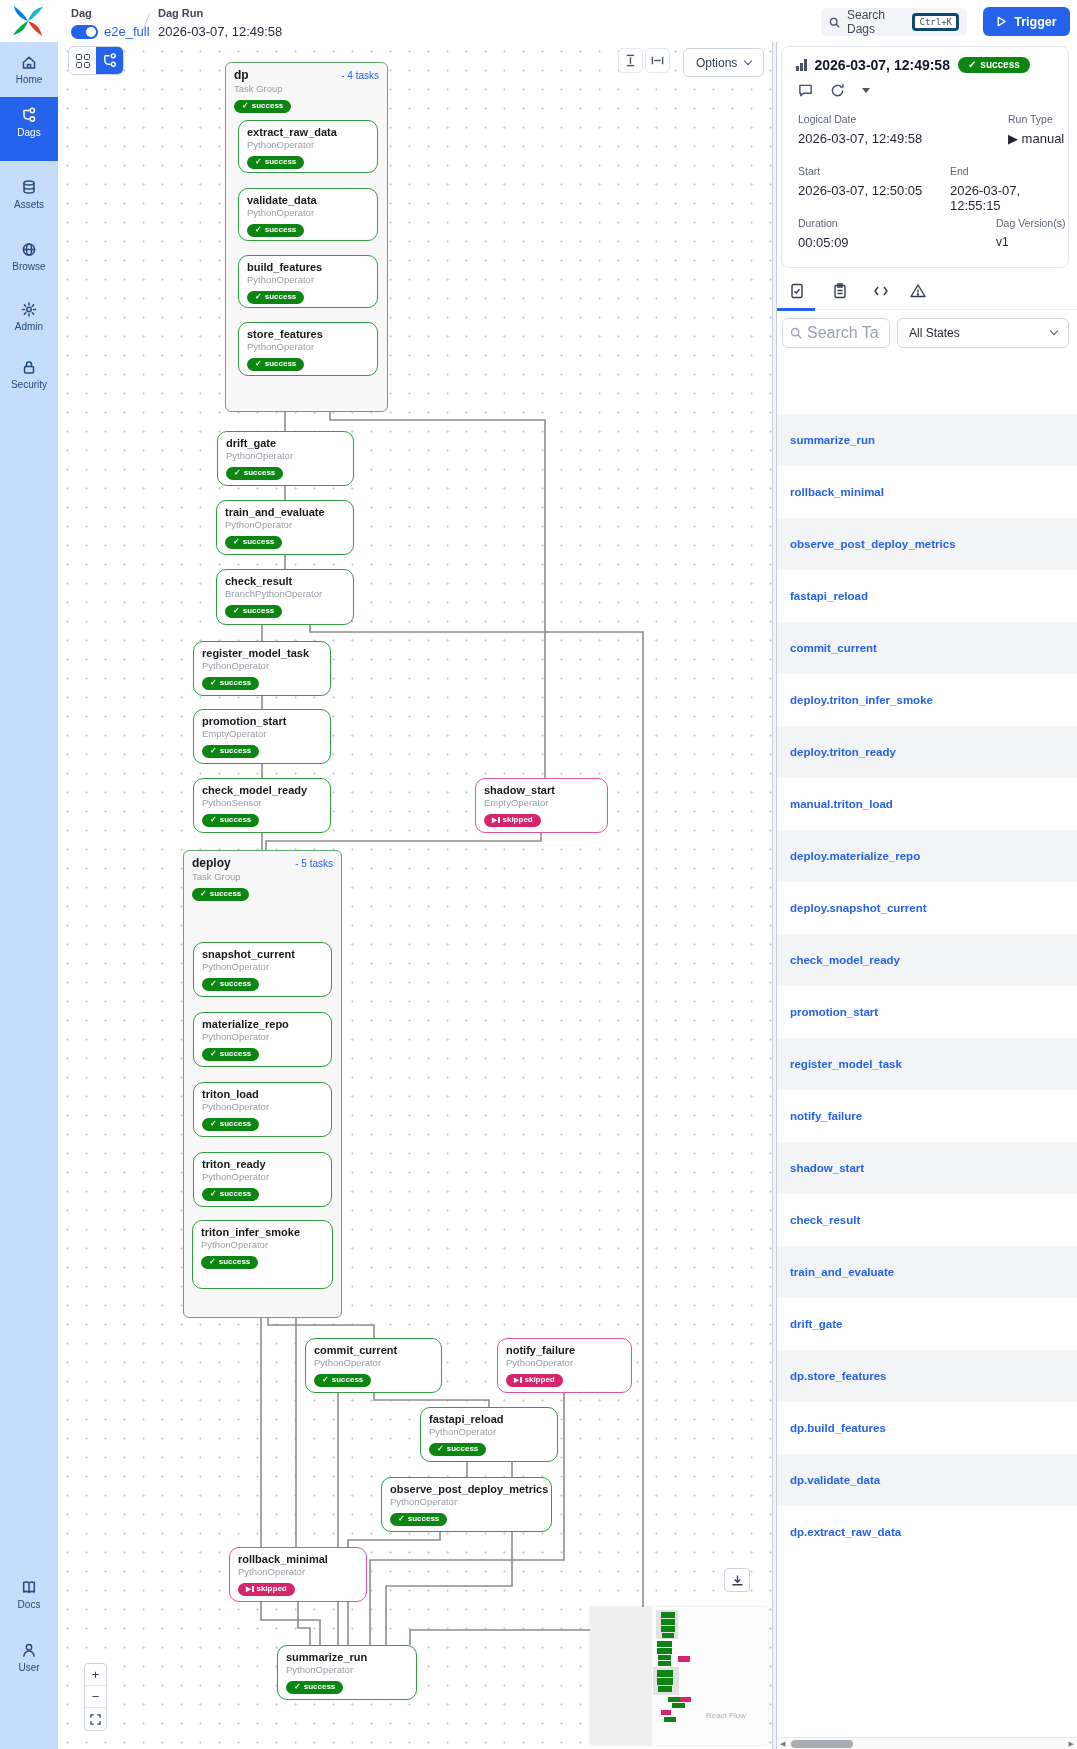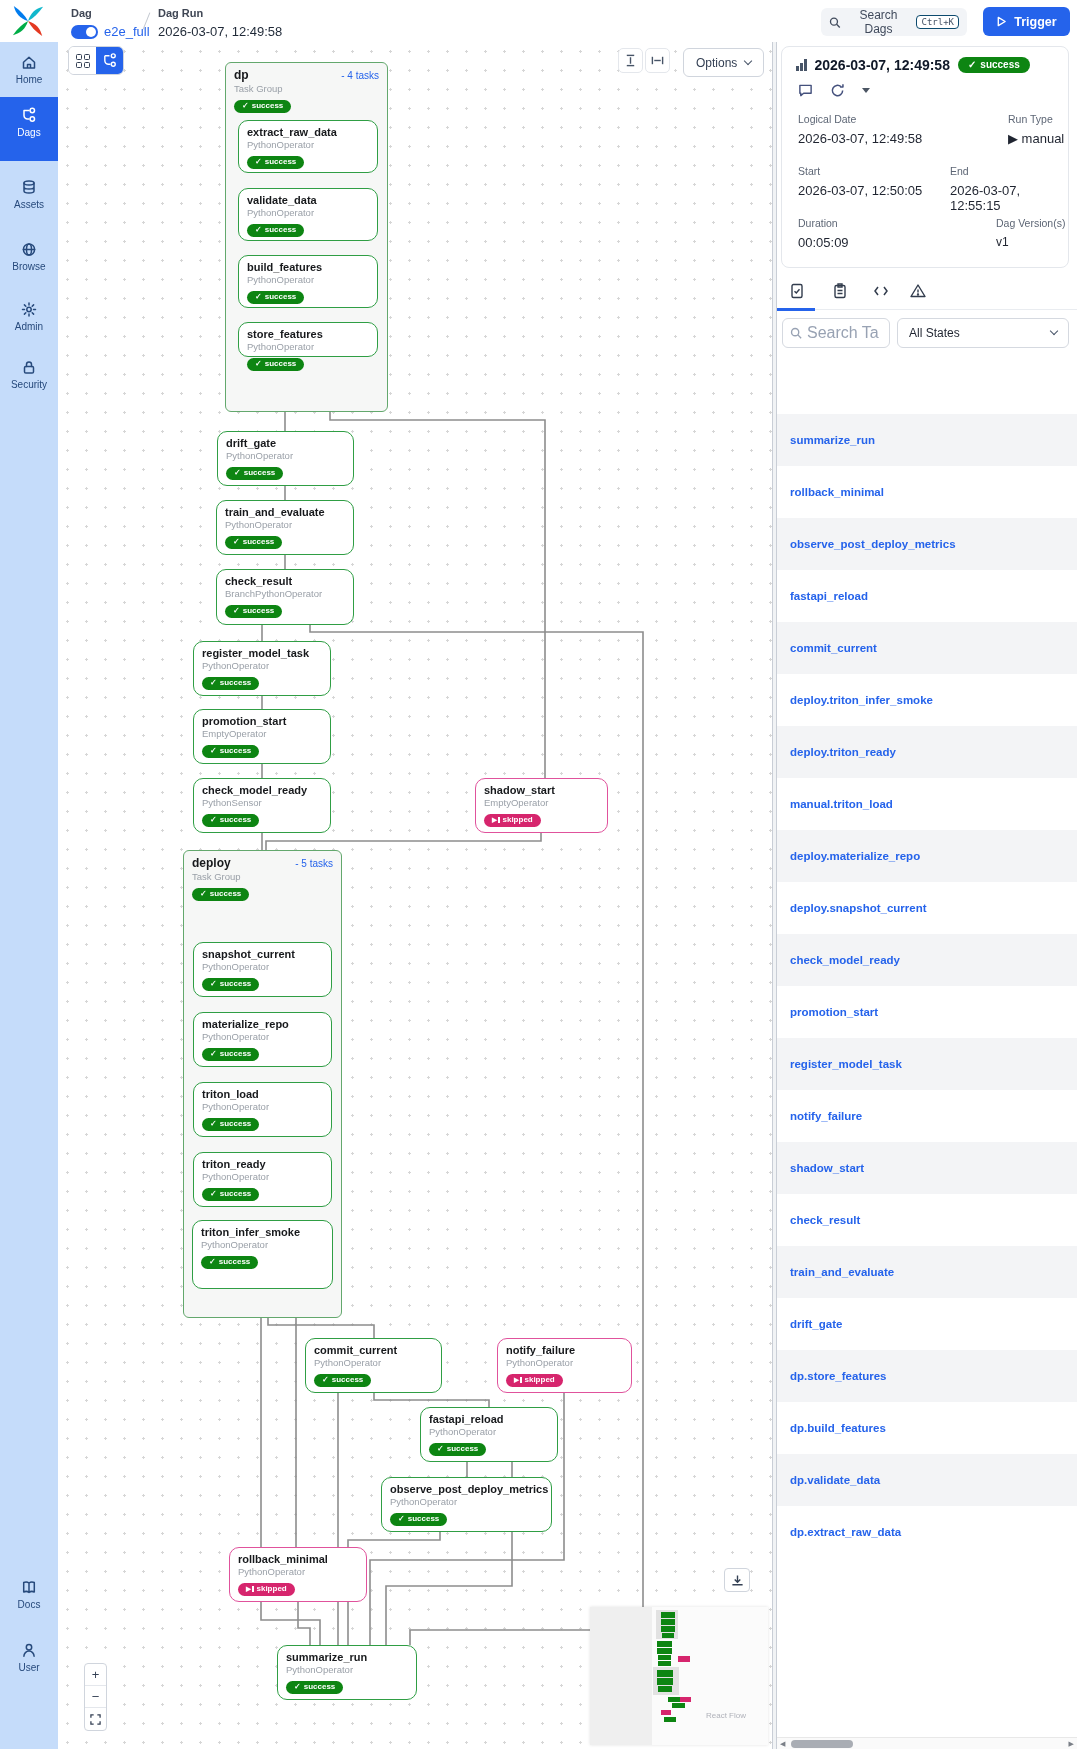--- a/index.html
+++ b/index.html
@@ -1,31 +1,31 @@
 <!DOCTYPE html>
 <html><head>
 <meta charset="utf-8">
 <style>
   * { margin:0; padding:0; box-sizing:border-box; }
   body { font-family:"Liberation Sans", sans-serif; background:#fff; }
   .page { position:relative; width:1077px; height:1749px; overflow:hidden; background:#fff; }
 
   
-  .header { position:absolute; left:0; top:0; width:1077px; height:42px; background:#fff; z-index:30;text-align:center; }
+  .header { position:absolute; left:0; top:0; width:1077px; height:42px; background:#fff; z-index:30; }
   .logo { position:absolute; left:10px; top:4px; }
   .bc-label { position:absolute; top:7px; font-size:11px; font-weight:700; color:#3f4654; }
   .bc-value { position:absolute; top:24px; font-size:13px; }
   .dag-link { color:#2563eb; cursor:pointer; }
   .run-date { color:#1f2937; }
   .slash { position:absolute; left:146px; top:12px; width:1px; height:18px; background:#c3c8d0; transform:rotate(22deg); }
   .toggle { position:absolute; left:71px; top:25px; width:27px; height:14px; background:#2563eb; border-radius:8px; cursor:pointer; }
   .toggle .knob { position:absolute; right:2px; top:2px; width:10px; height:10px; border-radius:50%; background:#fff; }
   .search-dags { position:absolute; left:821px; top:8px; width:146px; height:28px; background:#f2f4f7; border-radius:6px; display:flex; align-items:center; padding:0 8px; gap:7px; cursor:pointer; }
   .search-dags .txt { font-size:12px; color:#404a5c; }
-  .kbd { font-family:"DejaVu Sans Mono", monospace; font-size:9px; color:#475467; background:#fff; border:1px solid #0c4a6e; border-radius:4px; padding:1px 4px; }
+  .kbd { font-family:"DejaVu Sans Mono", monospace; font-size:9px; color:#475467; background:#fff; border:3px solid #0c4a6e; border-radius:4px; padding:1px 4px; }
   .trigger-btn { position:absolute; left:983px; top:7px; width:87px; height:29px; background:#2563eb; border-radius:6px; display:flex; align-items:center; justify-content:center; gap:7px; color:#fff; font-size:12.5px; font-weight:700; cursor:pointer; }
 
   
   .sidebar { position:absolute; left:0; top:42px; width:58px; height:1707px; background:#c5dcfa; z-index:25; }
   .side-item { position:absolute; left:0; width:58px; text-align:center; color:#274a7c; cursor:pointer; }
   .side-item svg { display:block; margin:0 auto; }
   .side-item .lbl { font-size:10px; margin-top:3px; color:#274a7c; }
   .side-item.active { background:#2563eb; padding-top:10px; height:64px; }
   .side-item.active .lbl, .side-item.active { color:#fff; }
 
@@ -300,21 +300,21 @@
     <span class="pill success">
             <span class="ck">✓</span>
             <span>success</span>
           </span></div>
         <div class="gnode" style="left: 180px; top: 213px; width: 140px; height: 53px;"><div class="gnode-title">build_features</div>
     <div class="gnode-op">PythonOperator</div>
     <span class="pill success">
             <span class="ck">✓</span>
             <span>success</span>
           </span></div>
-        <div class="gnode" style="left: 180px; top: 280px; width: 140px; height: 35px;"><div class="gnode-title">store_features</div>
+        <div class="gnode" style="left: 180px; top: 280px; width: 140px; height: 54px;"><div class="gnode-title">store_features</div>
     <div class="gnode-op">PythonOperator</div>
     <span class="pill success">
             <span class="ck">✓</span>
             <span>success</span>
           </span></div>
         <div class="gnode" style="left: 159px; top: 389px; width: 137px; height: 55px;"><div class="gnode-title">drift_gate</div>
     <div class="gnode-op">PythonOperator</div>
     <span class="pill success">
             <span class="ck">✓</span>
             <span>success</span>

